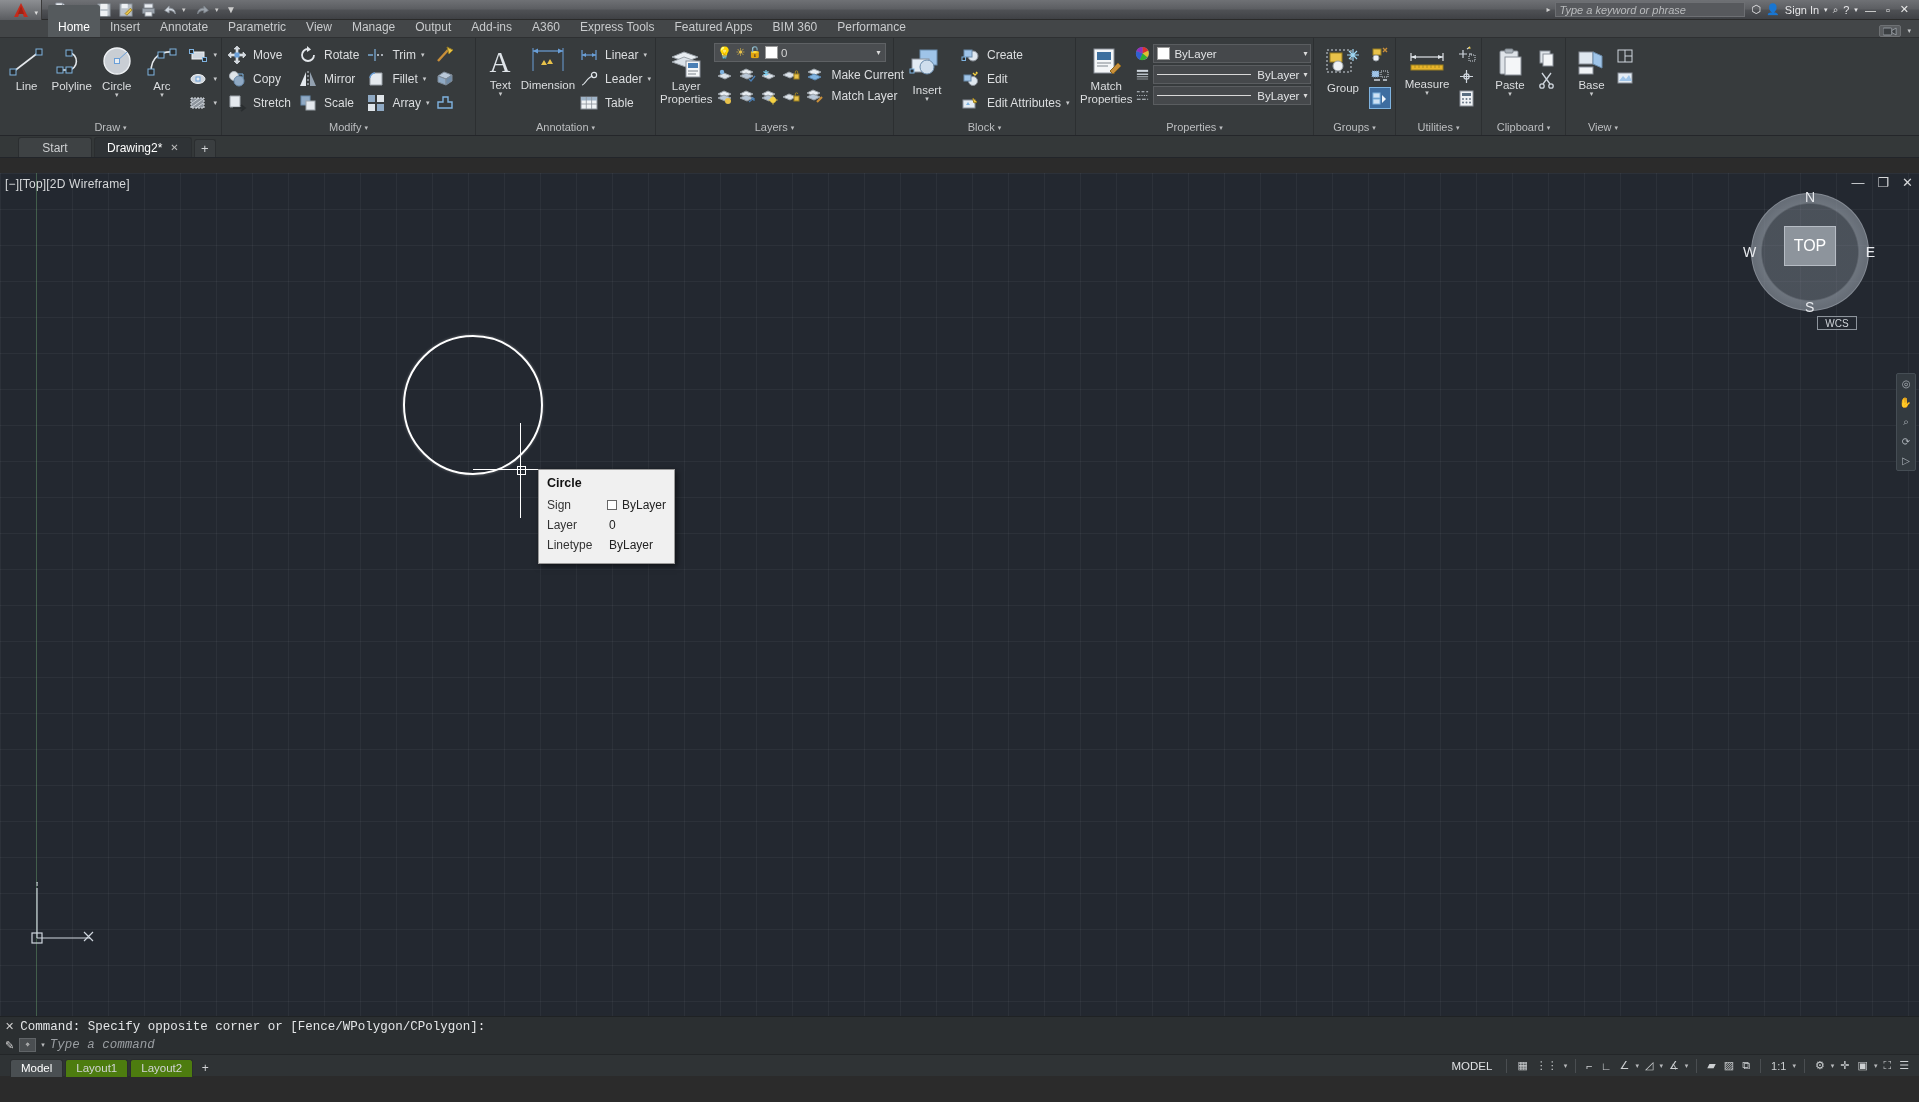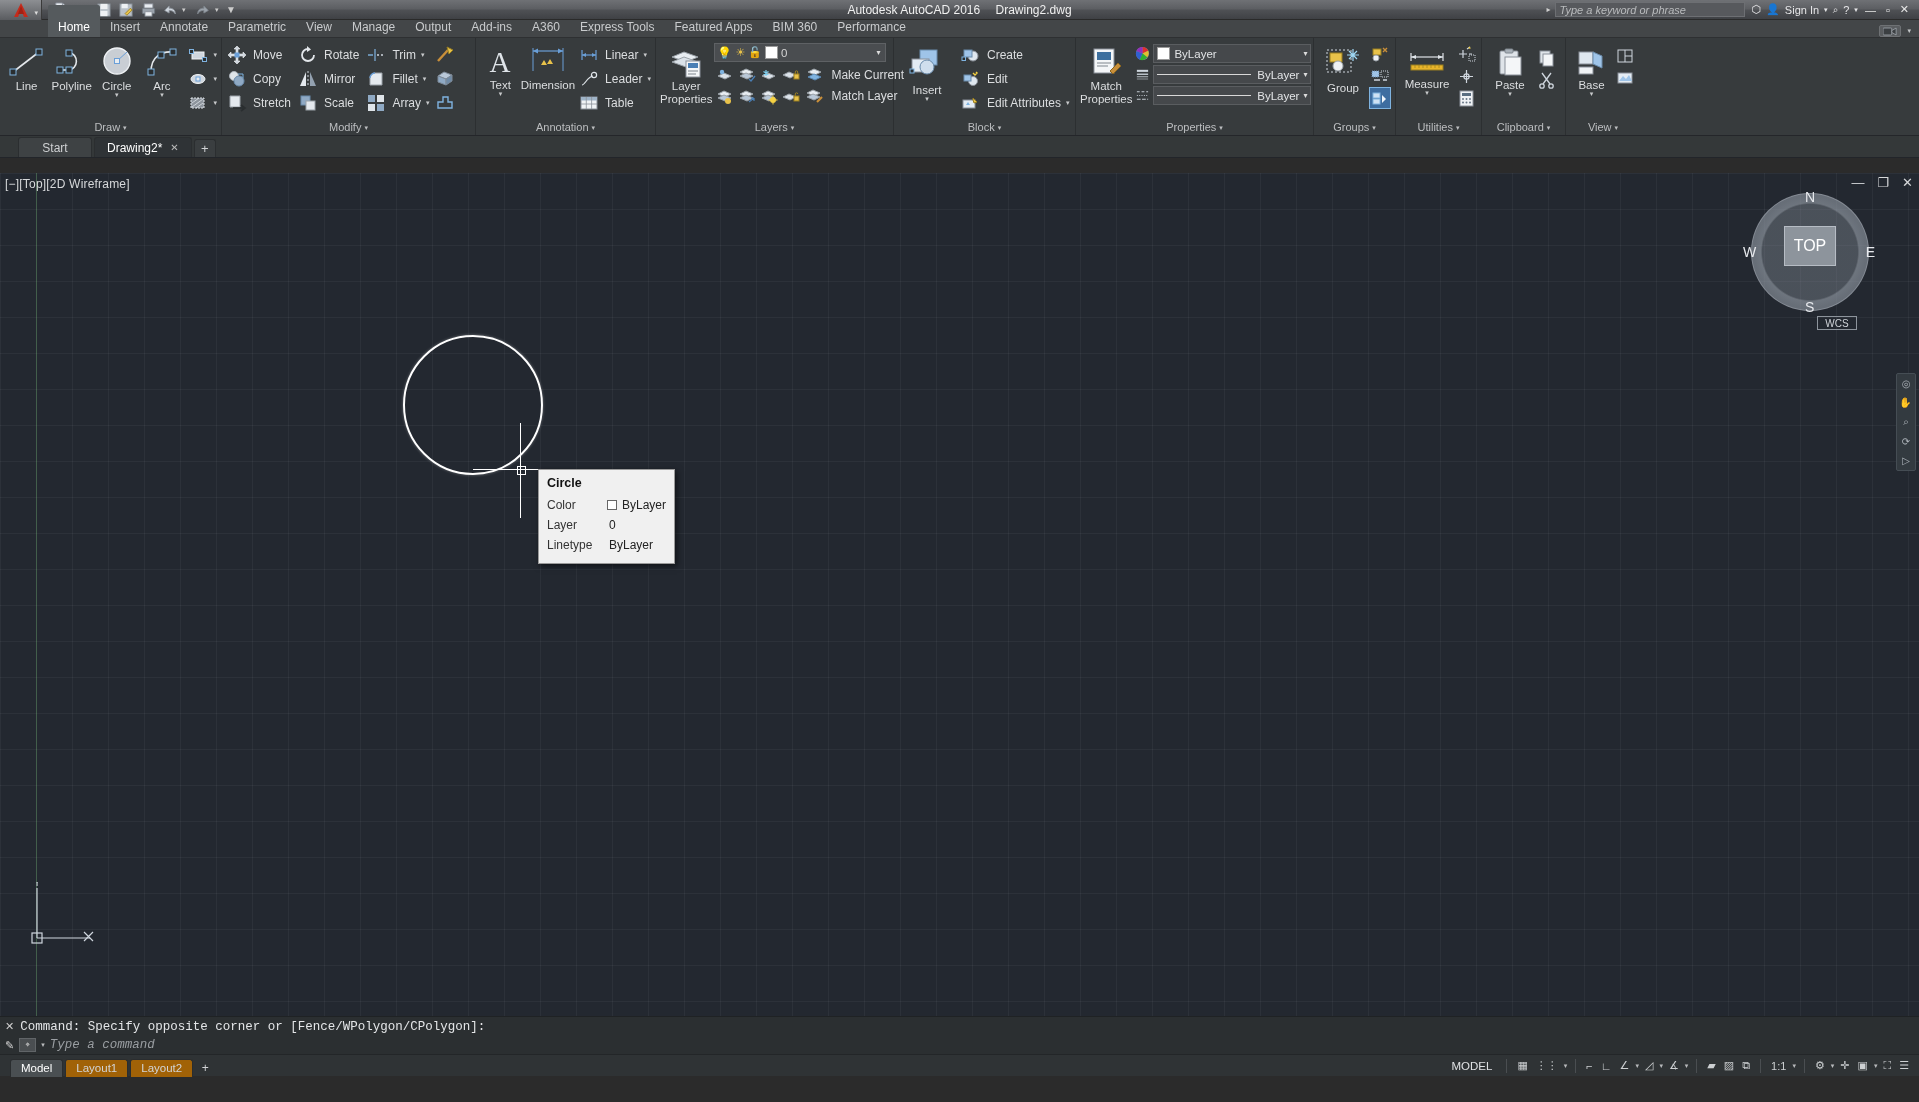--- a/index.html
+++ b/index.html
@@ -219,21 +219,21 @@
   .cmdinput .tiny{font-size:7px;color:#b9bbbd;}
 
   
   .statusbar{
     position:absolute;left:0;right:0;bottom:26px;height:22px;background:#2f3335;
     display:flex;align-items:center;border-top:1px solid #232628;
   }
   .lbtabs{display:flex;align-items:flex-end;height:22px;padding-left:10px;gap:2px;}
   .lbtab{
     height:18px;padding:0 10px;display:flex;align-items:center;font-size:11.5px;
-    color:#d2d4d6;background:#a16207;border:1px solid #2a2d2f;border-bottom:none;border-radius:3px 3px 0 0;
+    color:#d2d4d6;background:#4d7c0f;border:1px solid #2a2d2f;border-bottom:none;border-radius:3px 3px 0 0;
   }
   .lbtab.active{background:#4a4f52;color:#fff;}
   .lbplus{width:20px;height:18px;display:flex;align-items:center;justify-content:center;font-size:12px;color:#d2d4d6;}
   .sb-right{margin-left:auto;display:flex;align-items:center;gap:4px;padding-right:8px;}
   .sb-item{display:flex;align-items:center;gap:2px;font-size:11px;color:#cdd0d2;padding:0 2px;}
   .sb-caret{font-size:7px;color:#b8babc;}
   .modelbtn{font-size:11.5px;color:#dfe1e3;padding:0 6px;}
   .sb-sep{width:1px;height:14px;background:#4a4e51;margin:0 4px;}
 
   
@@ -299,24 +299,20 @@
           </svg>
       </div>
       <span class="tiny">▾</span>
       <div class="qicon">
         <svg width="16" height="13" viewBox="0 0 18 14">
             <path d="M15 8 L10 3 L10 5.5 C5 5.5 3 8 3 12 C4.5 9 7 8 10 8 L10 11 Z" fill="#9ba2aa" stroke="#7d848c"></path>
           </svg>
       </div>
       <span class="tiny">▾</span>
       <span class="tiny" style="font-size:10px;">▼</span>
-    </div>
-    <div class="title-text">
-      <span>Autodesk AutoCAD 2016</span>
-      <span>Drawing2.dwg</span>
     </div>
     <div class="tb-right">
       <span class="srcharrow">▸</span>
       <div class="srchbox">
         <span class="ph">Type a keyword or phrase</span>
       </div>
       <div class="infoicons">
         <span>⬡</span>
         <span>👤</span>
         <span style="font-size:11px;">Sign In</span>
@@ -1072,21 +1068,21 @@
 
     <div class="circle" style="left:403px;top:162px;width:140px;height:140px;"></div>
 
     <div class="cross-h" style="left:473px;top:296px;width:95px;"></div>
     <div class="cross-v" style="left:520px;top:250px;height:95px;"></div>
     <div class="pickbox" style="left:517px;top:293px;"></div>
 
     <div class="tooltip" style="left:538px;top:296px;width:137px;">
       <div class="tt-title">Circle</div>
       <div class="tt-row">
-        <span class="tt-k">Color</span>
+        <span class="tt-k">Sign</span>
         <span class="tt-v">
           <span class="tt-sw"></span>
           <span>ByLayer</span>
         </span>
       </div>
       <div class="tt-row">
         <span class="tt-k">Layer</span>
         <span class="tt-v">0</span>
       </div>
       <div class="tt-row">

